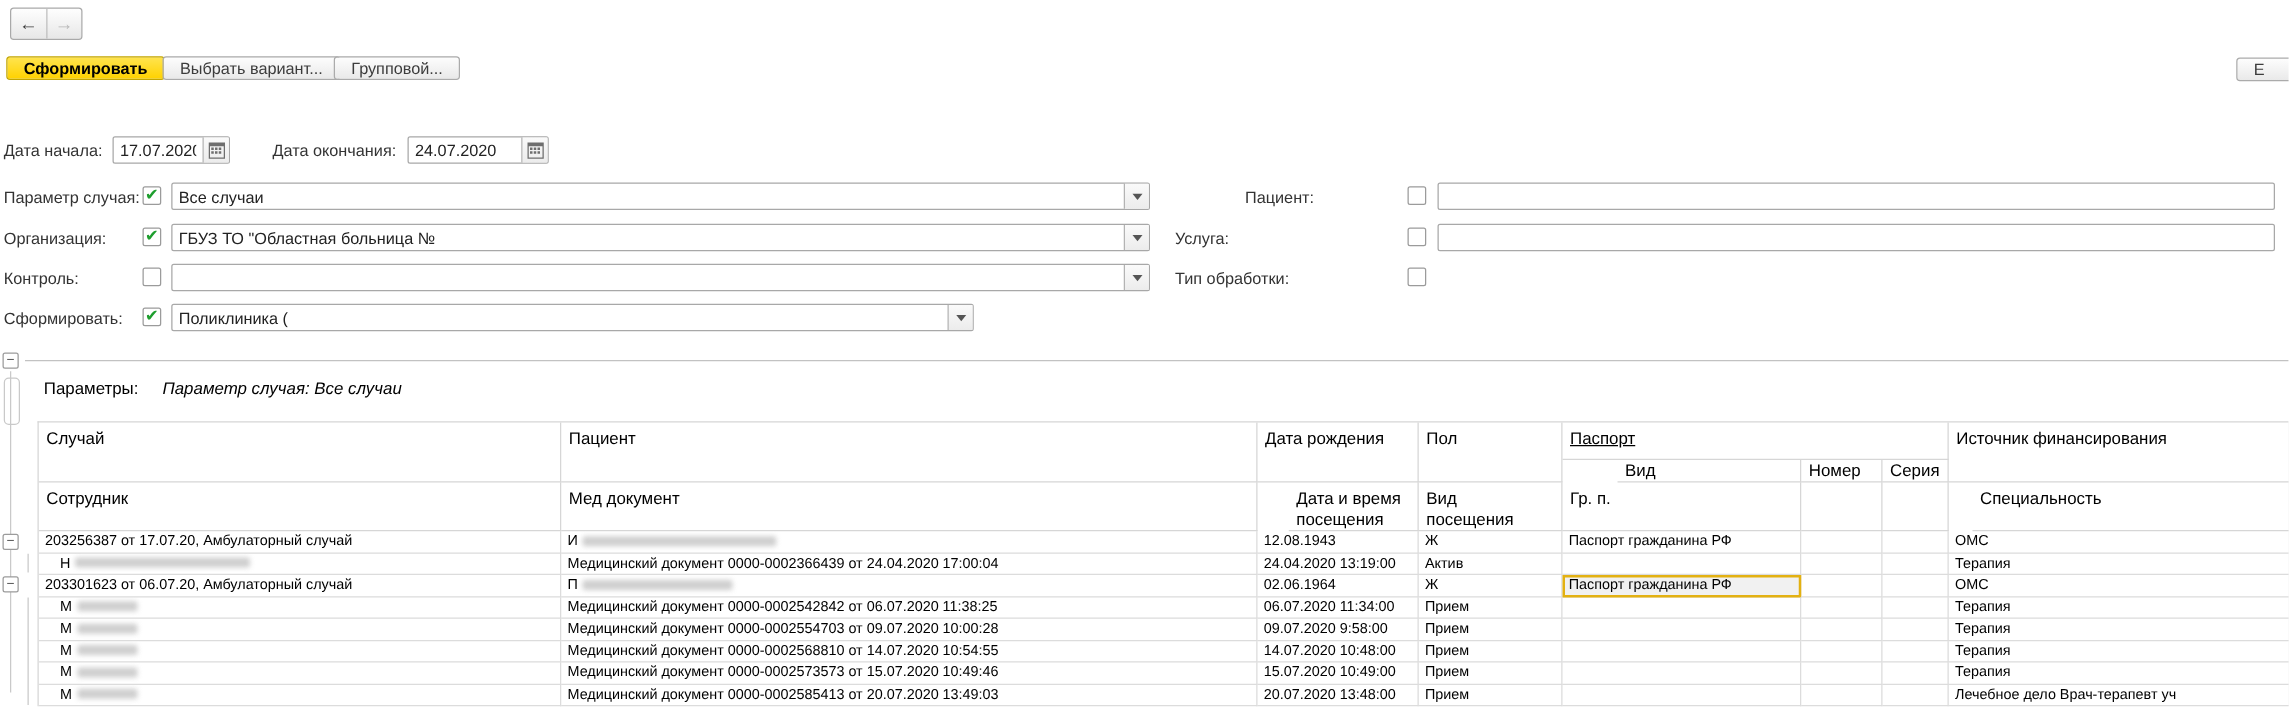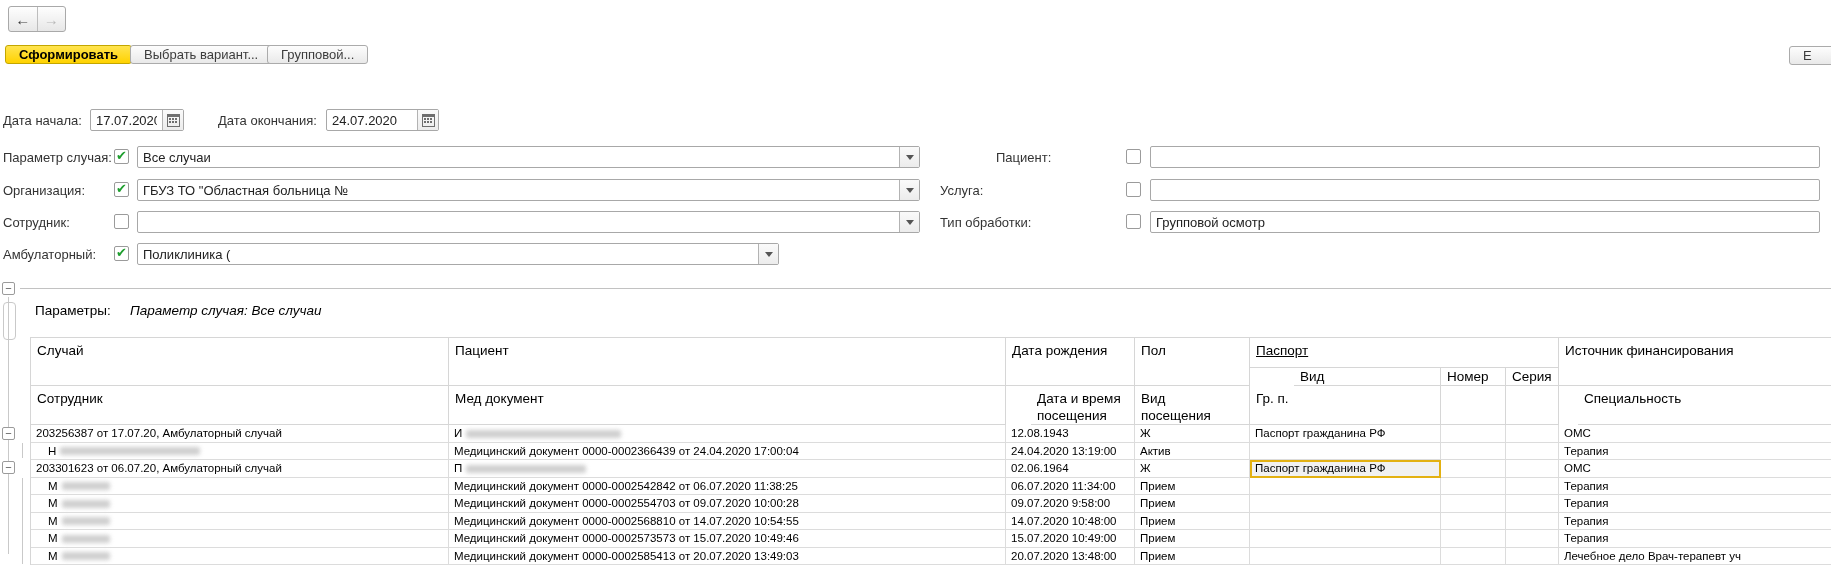--- a/index.html
+++ b/index.html
@@ -112,32 +112,32 @@
   <div class="chk" style="left:114px;top:182px;">
       <span class="tick">✔</span>
     </div>
   <div class="fld" style="left:137px;top:179px;width:783px;">
     <input value="ГБУЗ ТО &quot;Областная больница №" style="">
     <span class="ddbtn">
         <span class="dd-arrow"></span>
       </span>
   </div>
 
-  <div class="flabel" style="left:3px;top:215px;">Сотрудник:</div>
+  <div class="flabel" style="left:3px;top:215px;">Контроль:</div>
   <div class="chk unchecked" style="left:114px;top:214px;">
       <span class="tick">✔</span>
     </div>
   <div class="fld" style="left:137px;top:211px;width:783px;">
     <input value="" style="">
     <span class="ddbtn">
         <span class="dd-arrow"></span>
       </span>
   </div>
 
-  <div class="flabel" style="left:3px;top:247px;">Амбулаторный:</div>
+  <div class="flabel" style="left:3px;top:247px;">Сформировать:</div>
   <div class="chk" style="left:114px;top:246px;">
       <span class="tick">✔</span>
     </div>
   <div class="fld" style="left:137px;top:243px;width:642px;">
     <input value="Поликлиника (" style="">
     <span class="ddbtn">
         <span class="dd-arrow"></span>
       </span>
   </div>
 
@@ -154,23 +154,20 @@
       <span class="tick">✔</span>
     </div>
   <div class="fld" style="left:1150px;top:179px;width:670px;">
     <input value="" style="">
   </div>
 
   <div class="flabel" style="left:940px;top:215px;">Тип обработки:</div>
   <div class="chk unchecked" style="left:1126px;top:214px;">
       <span class="tick">✔</span>
     </div>
-  <div class="fld" style="left:1150px;top:211px;width:670px;">
-    <input value="Групповой осмотр" style="">
-  </div>
 
   <div class="frame-line"></div>
   <div class="minus" style="left:2px;top:282px;"><span>−</span></div>
   <div class="bracket" style="left:3px;top:302px;width:11px;height:36px;"></div>
   <div class="treeline" style="left:8px;top:297px;width:1px;height:257px;"></div>
   <div class="treeline" style="left:22px;top:443px;width:1px;height:15px;"></div>
   <div class="treeline" style="left:22px;top:478px;width:1px;height:86px;"></div>
   <div class="minus" style="left:2px;top:427px;"><span>−</span></div>
   <div class="minus" style="left:2px;top:461px;"><span>−</span></div>
 

